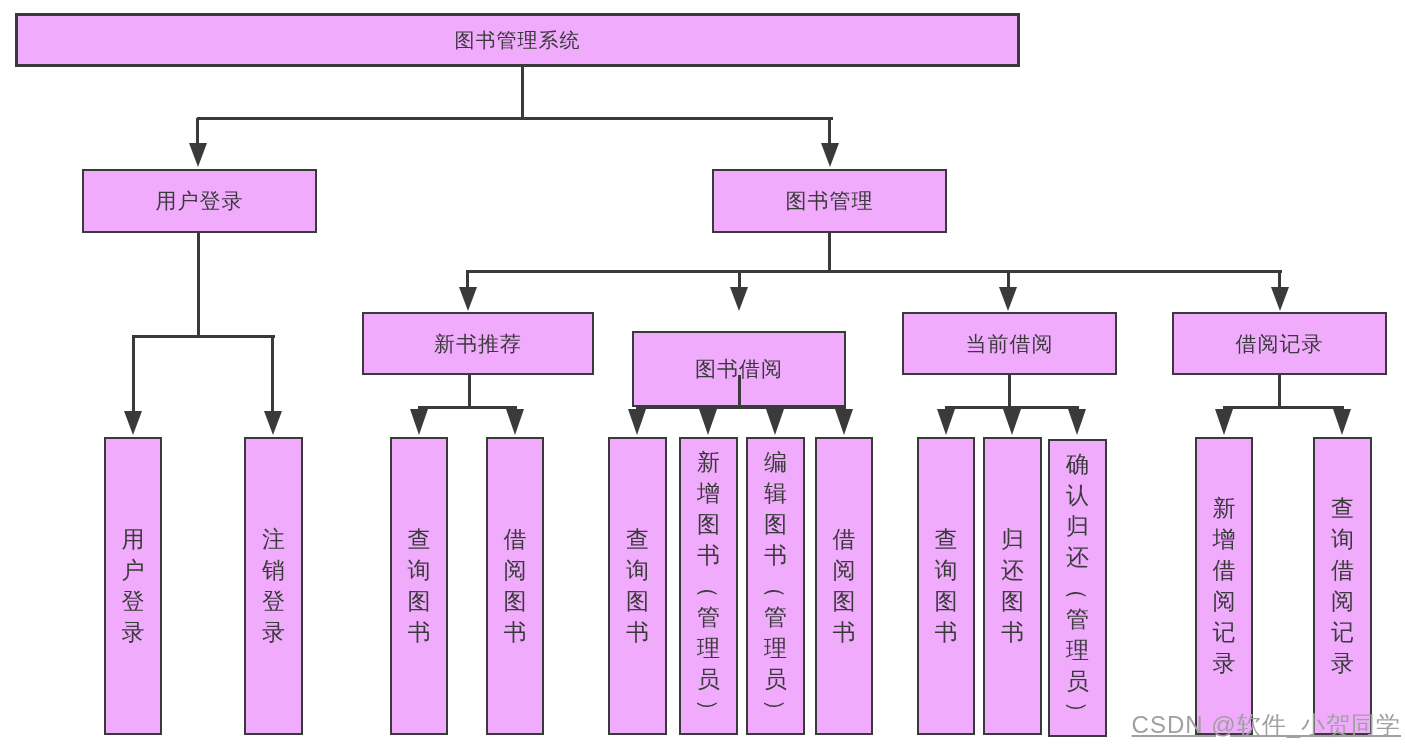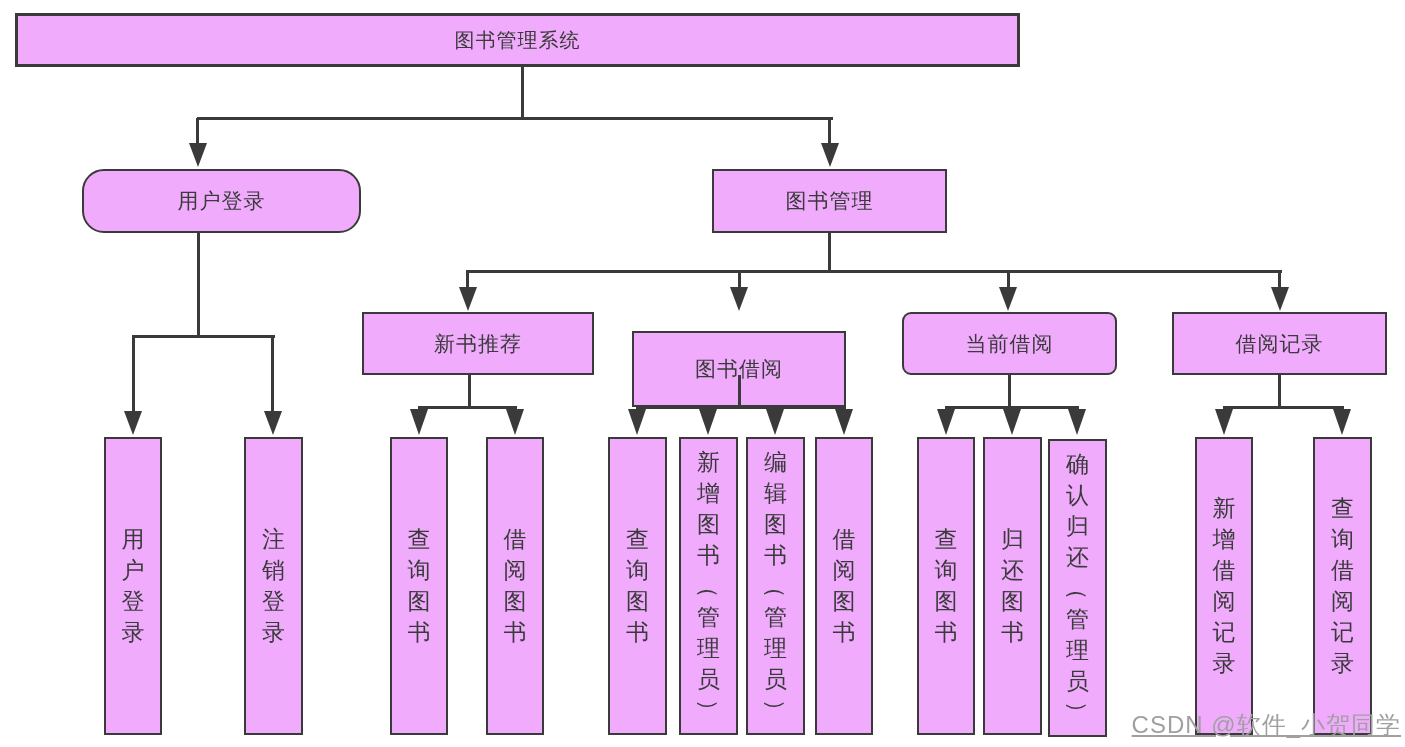--- a/index.html
+++ b/index.html
@@ -73,21 +73,21 @@
 
   <div class="box root" style="left:15px; top:13px; width:1005px; height:54px;">图书管理系统</div>
 
   <div class="vline" style="left:521px; top:65px; height:55px;"></div>
   <div class="hline" style="left:197px; top:117px; width:636px;"></div>
   <div class="vline" style="left:196px; top:118px; height:28px;"></div>
   <div class="arrow" style="left:189px; top:143px;"></div>
   <div class="vline" style="left:828px; top:118px; height:28px;"></div>
   <div class="arrow" style="left:821px; top:143px;"></div>
 
-  <div class="box" style="left:82px; top:169px; width:279px; height:64px;border-radius:22px;">用户登录</div>
+  <div class="box" style="left:82px; top:169px; width:235px; height:64px;">用户登录</div>
   <div class="box" style="left:712px; top:169px; width:235px; height:64px;">图书管理</div>
 
   <div class="vline" style="left:197px; top:233px; height:105px;"></div>
   <div class="hline" style="left:132px; top:335px; width:143px;"></div>
   <div class="vline" style="left:132px; top:335px; height:78px;"></div>
   <div class="arrow" style="left:124px; top:411px;"></div>
   <div class="vline" style="left:271px; top:335px; height:78px;"></div>
   <div class="arrow" style="left:264px; top:411px;"></div>
 
   <div class="vline" style="left:828px; top:233px; height:40px;"></div>
@@ -96,21 +96,21 @@
   <div class="arrow" style="left:459px; top:287px;"></div>
   <div class="vline" style="left:738px; top:271px; height:19px;"></div>
   <div class="arrow" style="left:730px; top:287px;"></div>
   <div class="vline" style="left:1007px; top:271px; height:19px;"></div>
   <div class="arrow" style="left:999px; top:287px;"></div>
   <div class="vline" style="left:1278px; top:271px; height:19px;"></div>
   <div class="arrow" style="left:1271px; top:287px;"></div>
 
   <div class="box" style="left:362px; top:312px; width:232px; height:63px;">新书推荐</div>
   <div class="box" style="left:632px; top:331px; width:214px; height:76px;">图书借阅</div>
-  <div class="box" style="left:902px; top:312px; width:215px; height:63px;border-radius:9px;">当前借阅</div>
+  <div class="box" style="left:902px; top:312px; width:215px; height:63px;">当前借阅</div>
   <div class="box" style="left:1172px; top:312px; width:215px; height:63px;">借阅记录</div>
 
   <div class="vline" style="left:468px; top:375px; height:32px;"></div>
   <div class="hline" style="left:418px; top:406px; width:99px;"></div>
   <div class="arrow long" style="left:410px; top:409px;"></div>
   <div class="arrow long" style="left:506px; top:409px;"></div>
 
   <div class="vline" style="left:738px; top:375px; height:32px;"></div>
   <div class="hline" style="left:636px; top:406px; width:210px;"></div>
   <div class="arrow long" style="left:628px; top:409px;"></div>

